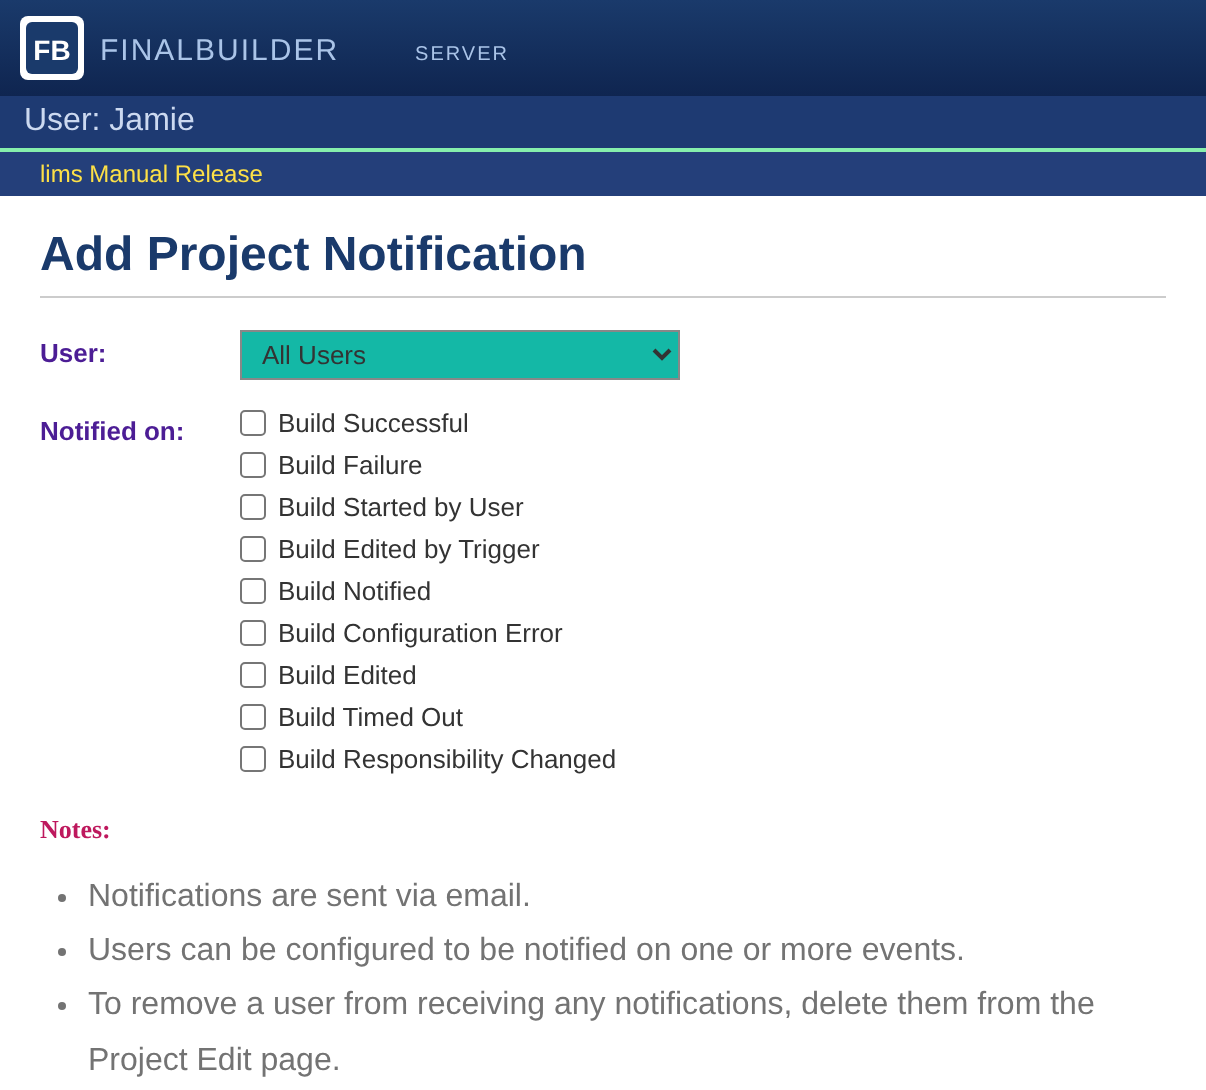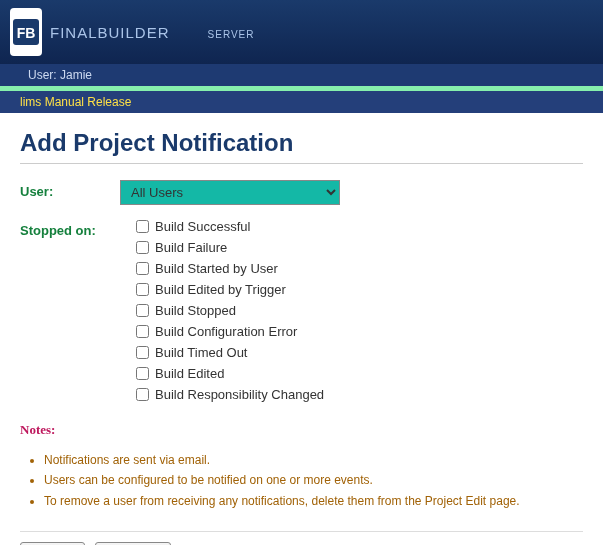--- a/index.html
+++ b/index.html
@@ -12,21 +12,21 @@
       display: flex;
       align-items: center;
     }
     .logo {
       display: flex;
       align-items: center;
       gap: 8px;
     }
     .logo-box {
       width: 32px;
-      height: 48px;
+      height: 32px;
       background: #fff;
       border-radius: 4px;
       display: flex;
       align-items: center;
       justify-content: center;
       font-weight: bold;
       color: #1a3a6b;
       font-size: 16px;
     }
     .logo-text {
@@ -42,24 +42,24 @@
       font-size: 15px;
     }
 
     
     .nav-bar {
       background: #2a4a8a;
       padding: 0;
     }
     .nav-user {
       background: #1e3a72;
-      padding: 4px 28px;
+      padding: 4px 12px;
       color: #ccd9f0;
-      font-size: 12px;
-      border-bottom: 5px solid #86efac;
+      font-size: 16px;
+      border-bottom: 2px solid #86efac;
     }
     .nav-breadcrumb {
       padding: 4px 20px;
       color: #fde047;
       font-size: 12px;
       background: #243f7a;
     }
 
     
     .main {
@@ -79,21 +79,21 @@
       margin-top: 16px;
     }
     .form-row {
       display: flex;
       align-items: flex-start;
       margin-bottom: 14px;
     }
     .form-label {
       width: 100px;
       font-weight: bold;
-      color: #15803d;
+      color: #4c1d95;
       padding-top: 4px;
       flex-shrink: 0;
     }
     .form-control {
       flex: 1;
     }
 
     
     .user-select {
       width: 220px;
@@ -109,44 +109,43 @@
     .checkbox-list {
       display: flex;
       flex-direction: column;
       gap: 6px;
     }
     .checkbox-item {
       display: flex;
       align-items: center;
       gap: 6px;
       color: #333;
-      margin-left: 16px;
     }
     .checkbox-item input[type="checkbox"] {
       width: 13px;
       height: 13px;
       accent-color: #1a3a6b;
     }
 
     
     .notes-section {
       margin-top: 20px;
     }
     .notes-title {
       font-weight: bold;
       color: #be185d;
       margin-bottom: 12px;
       font-family: Liberation Serif, serif;
     }
     .notes-list {
       list-style: disc;
       padding-left: 24px;
-      color: #a16207;
+      color: #737373;
       line-height: 1.7;
-      font-size: 12px;
+      font-size: 16px;
     }
 
     
     .button-row {
       margin-top: 20px;
       display: flex;
       gap: 10px;
       padding: 10px 0;
       border-top: 1px solid #ddd;
     }
@@ -196,21 +195,21 @@
       <div class="form-control">
         <select class="user-select">
           <option>All Users</option>
           <option>Jamie</option>
           <option>Admin</option>
         </select>
       </div>
     </div>
 
     <div class="form-row">
-      <div class="form-label">Stopped on:</div>
+      <div class="form-label">Notified on:</div>
       <div class="form-control">
         <div class="checkbox-list">
 
           <label class="checkbox-item">
             <input type="checkbox" style="">
             <span>Build Successful</span>
           </label>
 
           <label class="checkbox-item">
             <input type="checkbox" style="">
@@ -222,36 +221,36 @@
             <span>Build Started by User</span>
           </label>
 
           <label class="checkbox-item">
             <input type="checkbox" style="">
             <span>Build Edited by Trigger</span>
           </label>
 
           <label class="checkbox-item">
             <input type="checkbox" style="">
-            <span>Build Stopped</span>
+            <span>Build Notified</span>
           </label>
 
           <label class="checkbox-item">
             <input type="checkbox" style="">
             <span>Build Configuration Error</span>
           </label>
 
           <label class="checkbox-item">
             <input type="checkbox" style="">
+            <span>Build Edited</span>
+          </label>
+
+          <label class="checkbox-item">
+            <input type="checkbox" style="">
             <span>Build Timed Out</span>
-          </label>
-
-          <label class="checkbox-item">
-            <input type="checkbox" style="">
-            <span>Build Edited</span>
           </label>
 
           <label class="checkbox-item">
             <input type="checkbox" style="">
             <span>Build Responsibility Changed</span>
           </label>
 
         </div>
       </div>
     </div>

